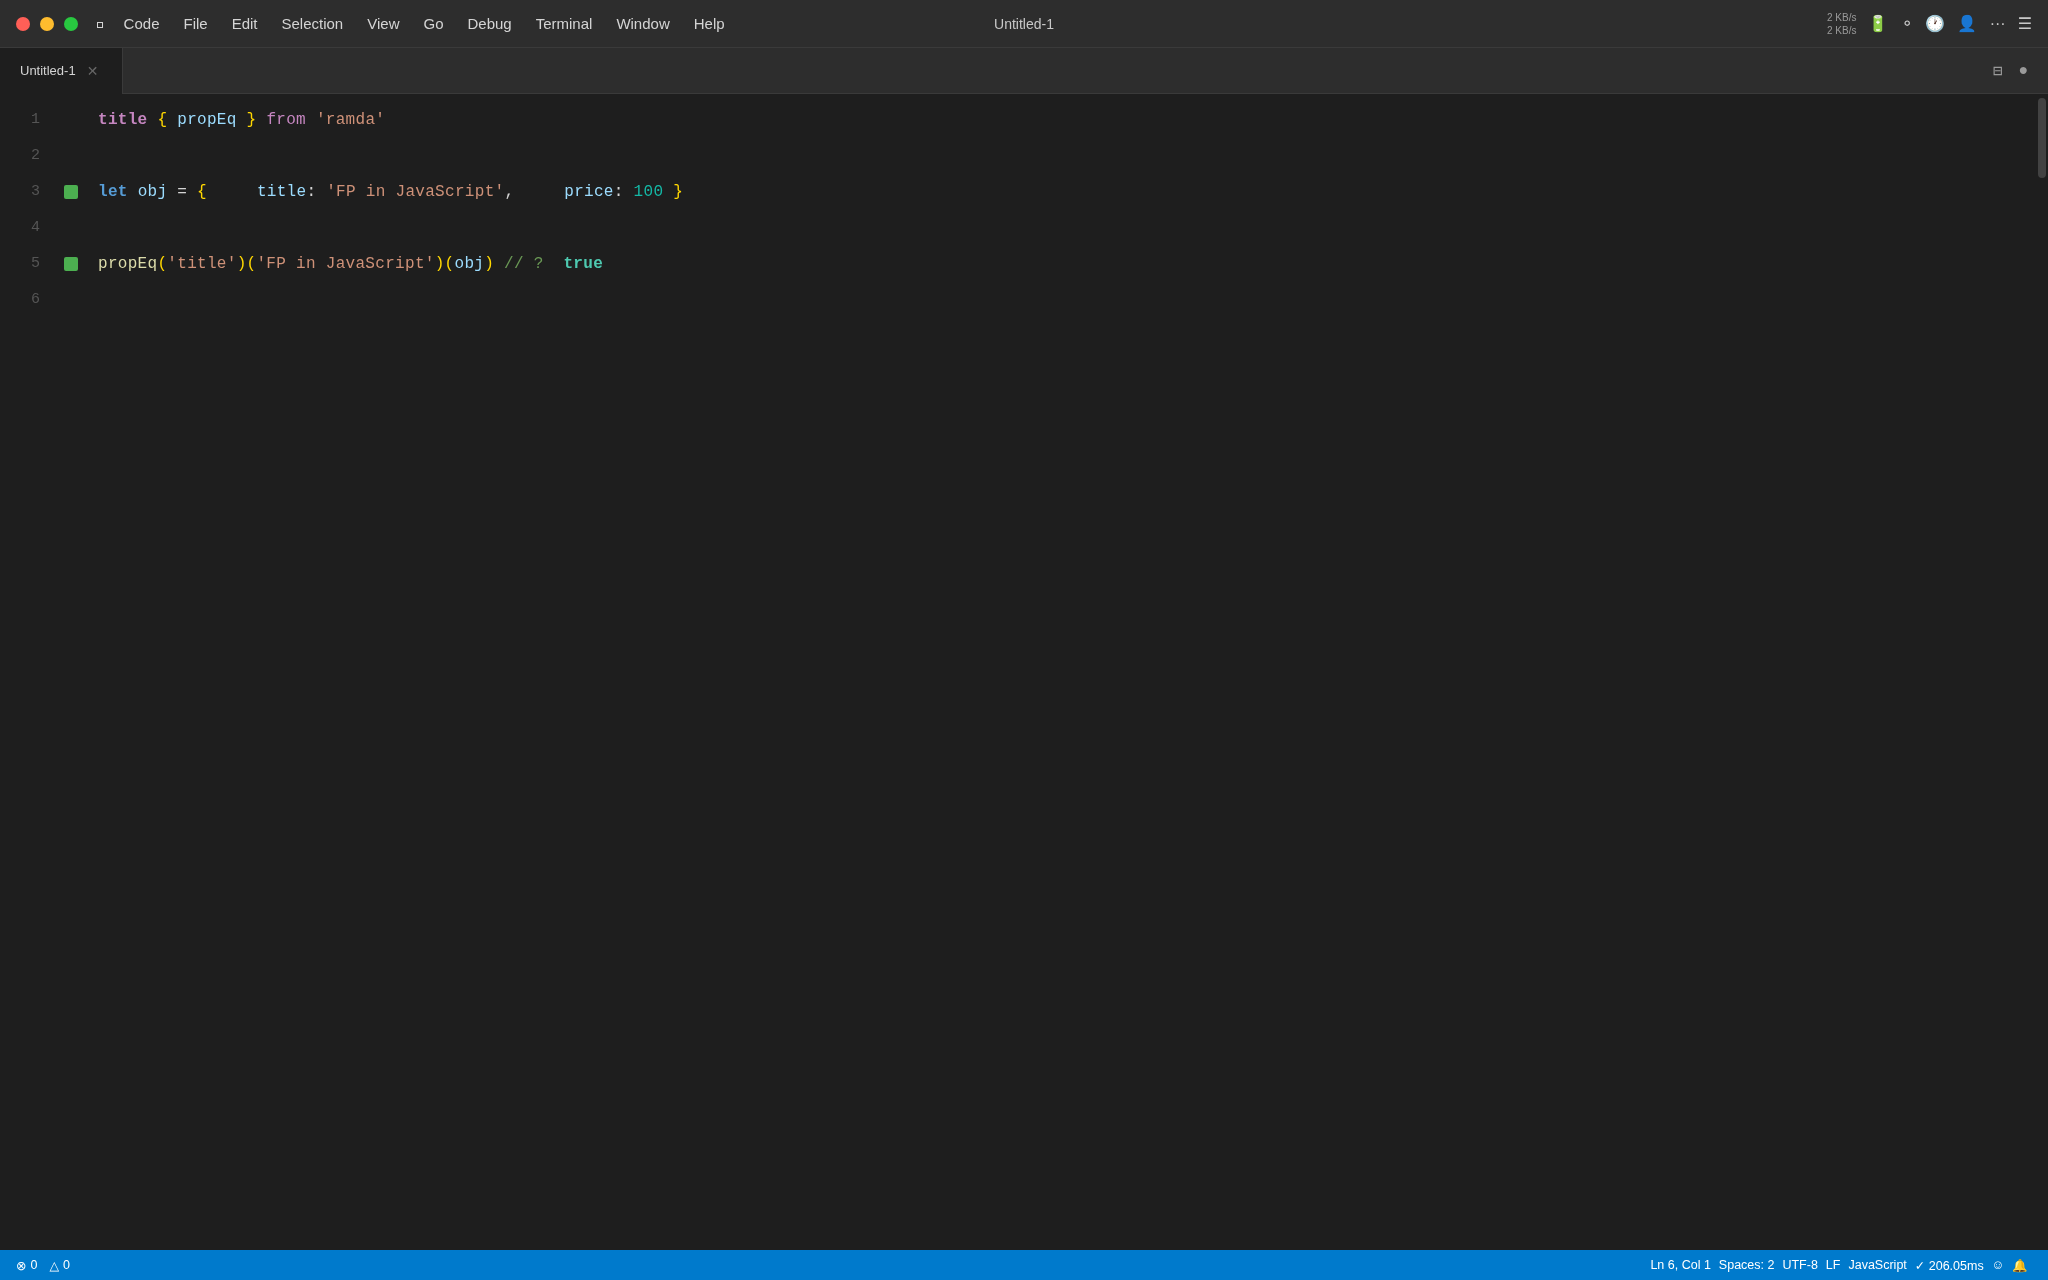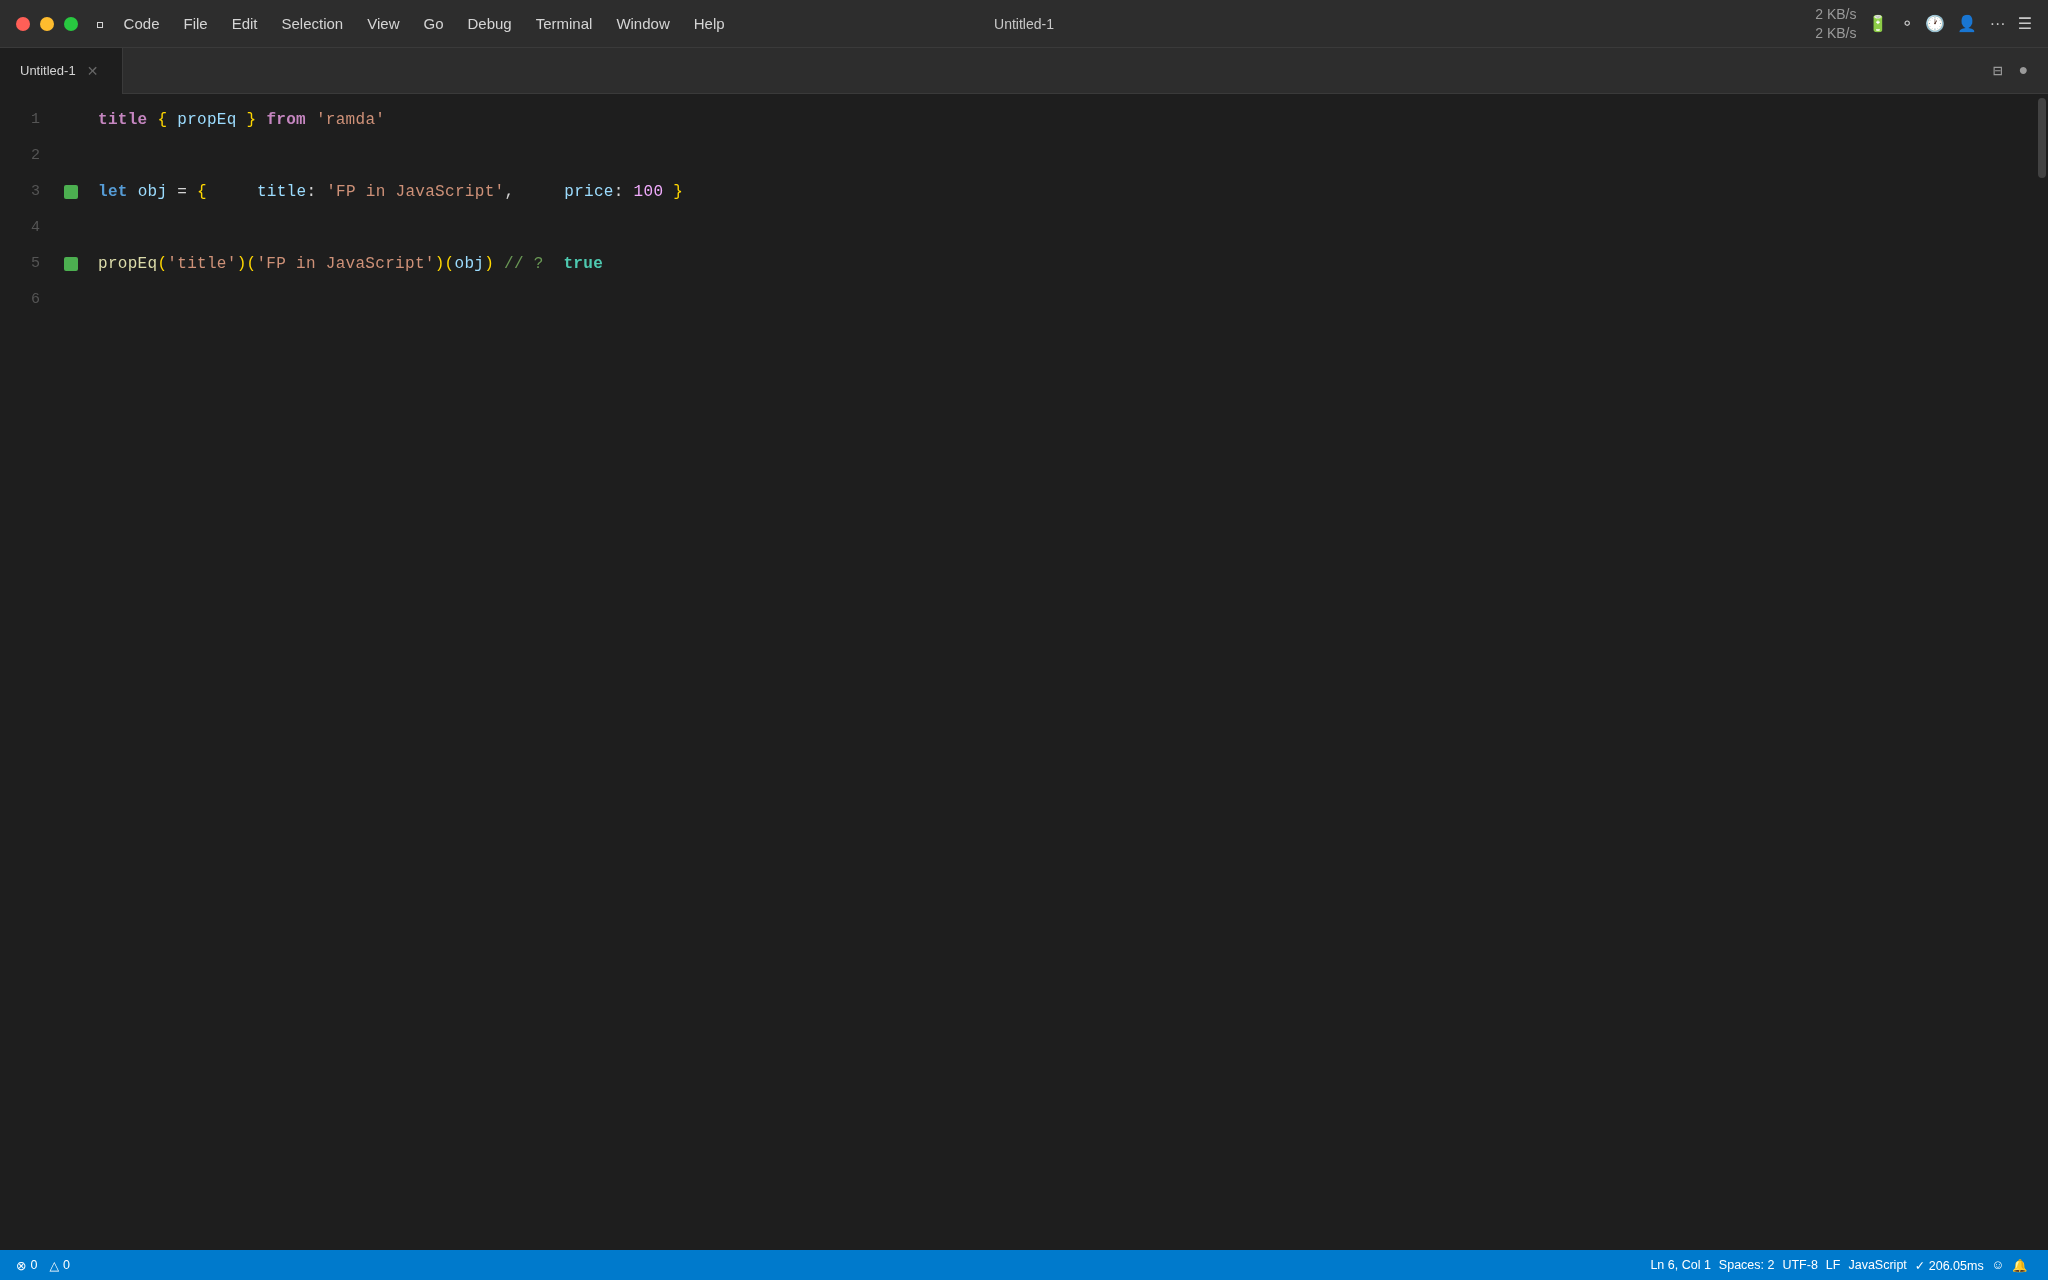--- a/index.html
+++ b/index.html
@@ -84,21 +84,21 @@
       align-items: center;
       gap: 12px;
       font-size: 12px;
       color: #9a9a9a;
       font-family: -apple-system, BlinkMacSystemFont, sans-serif;
     }
 
     .network-speed {
       display: flex;
       flex-direction: column;
-      font-size: 14px;
+      font-size: 10px;
       line-height: 1.3;
       text-align: right;
     }
 
     .titlebar-icon {
       font-size: 16px;
       color: #c8c8c8;
     }
 
     
@@ -210,27 +210,27 @@
       flex: 1;
       padding-left: 16px;
       white-space: pre;
       font-size: 16px;
       letter-spacing: 0.3px;
     }
 
     
     .kw-import { color: #c586c0; font-weight: bold; }
     .kw-let { color: #569cd6; font-weight: bold; }
-    .kw-from { color: #c586c0; font-weight: bold; }
+    .kw-from { color: #c586c0; font-weight: normal; }
     .kw-true { color: #4ec9b0; font-weight: bold; }
     .identifier { color: #9cdcfe; }
     .func-name { color: #dcdcaa; }
     .brace { color: #ffd700; }
     .string { color: #ce9178; }
-    .number { color: #f0abfc; }
+    .number { color: #14b8a6; }
     .comment { color: #6a9955; }
     .operator { color: #d4d4d4; }
     .prop-key { color: #9cdcfe; margin-left: 40px; }
     .plain { color: #d4d4d4; }
 
     
     .scrollbar {
       width: 12px;
       background: #1e1e1e;
       flex-shrink: 0;

